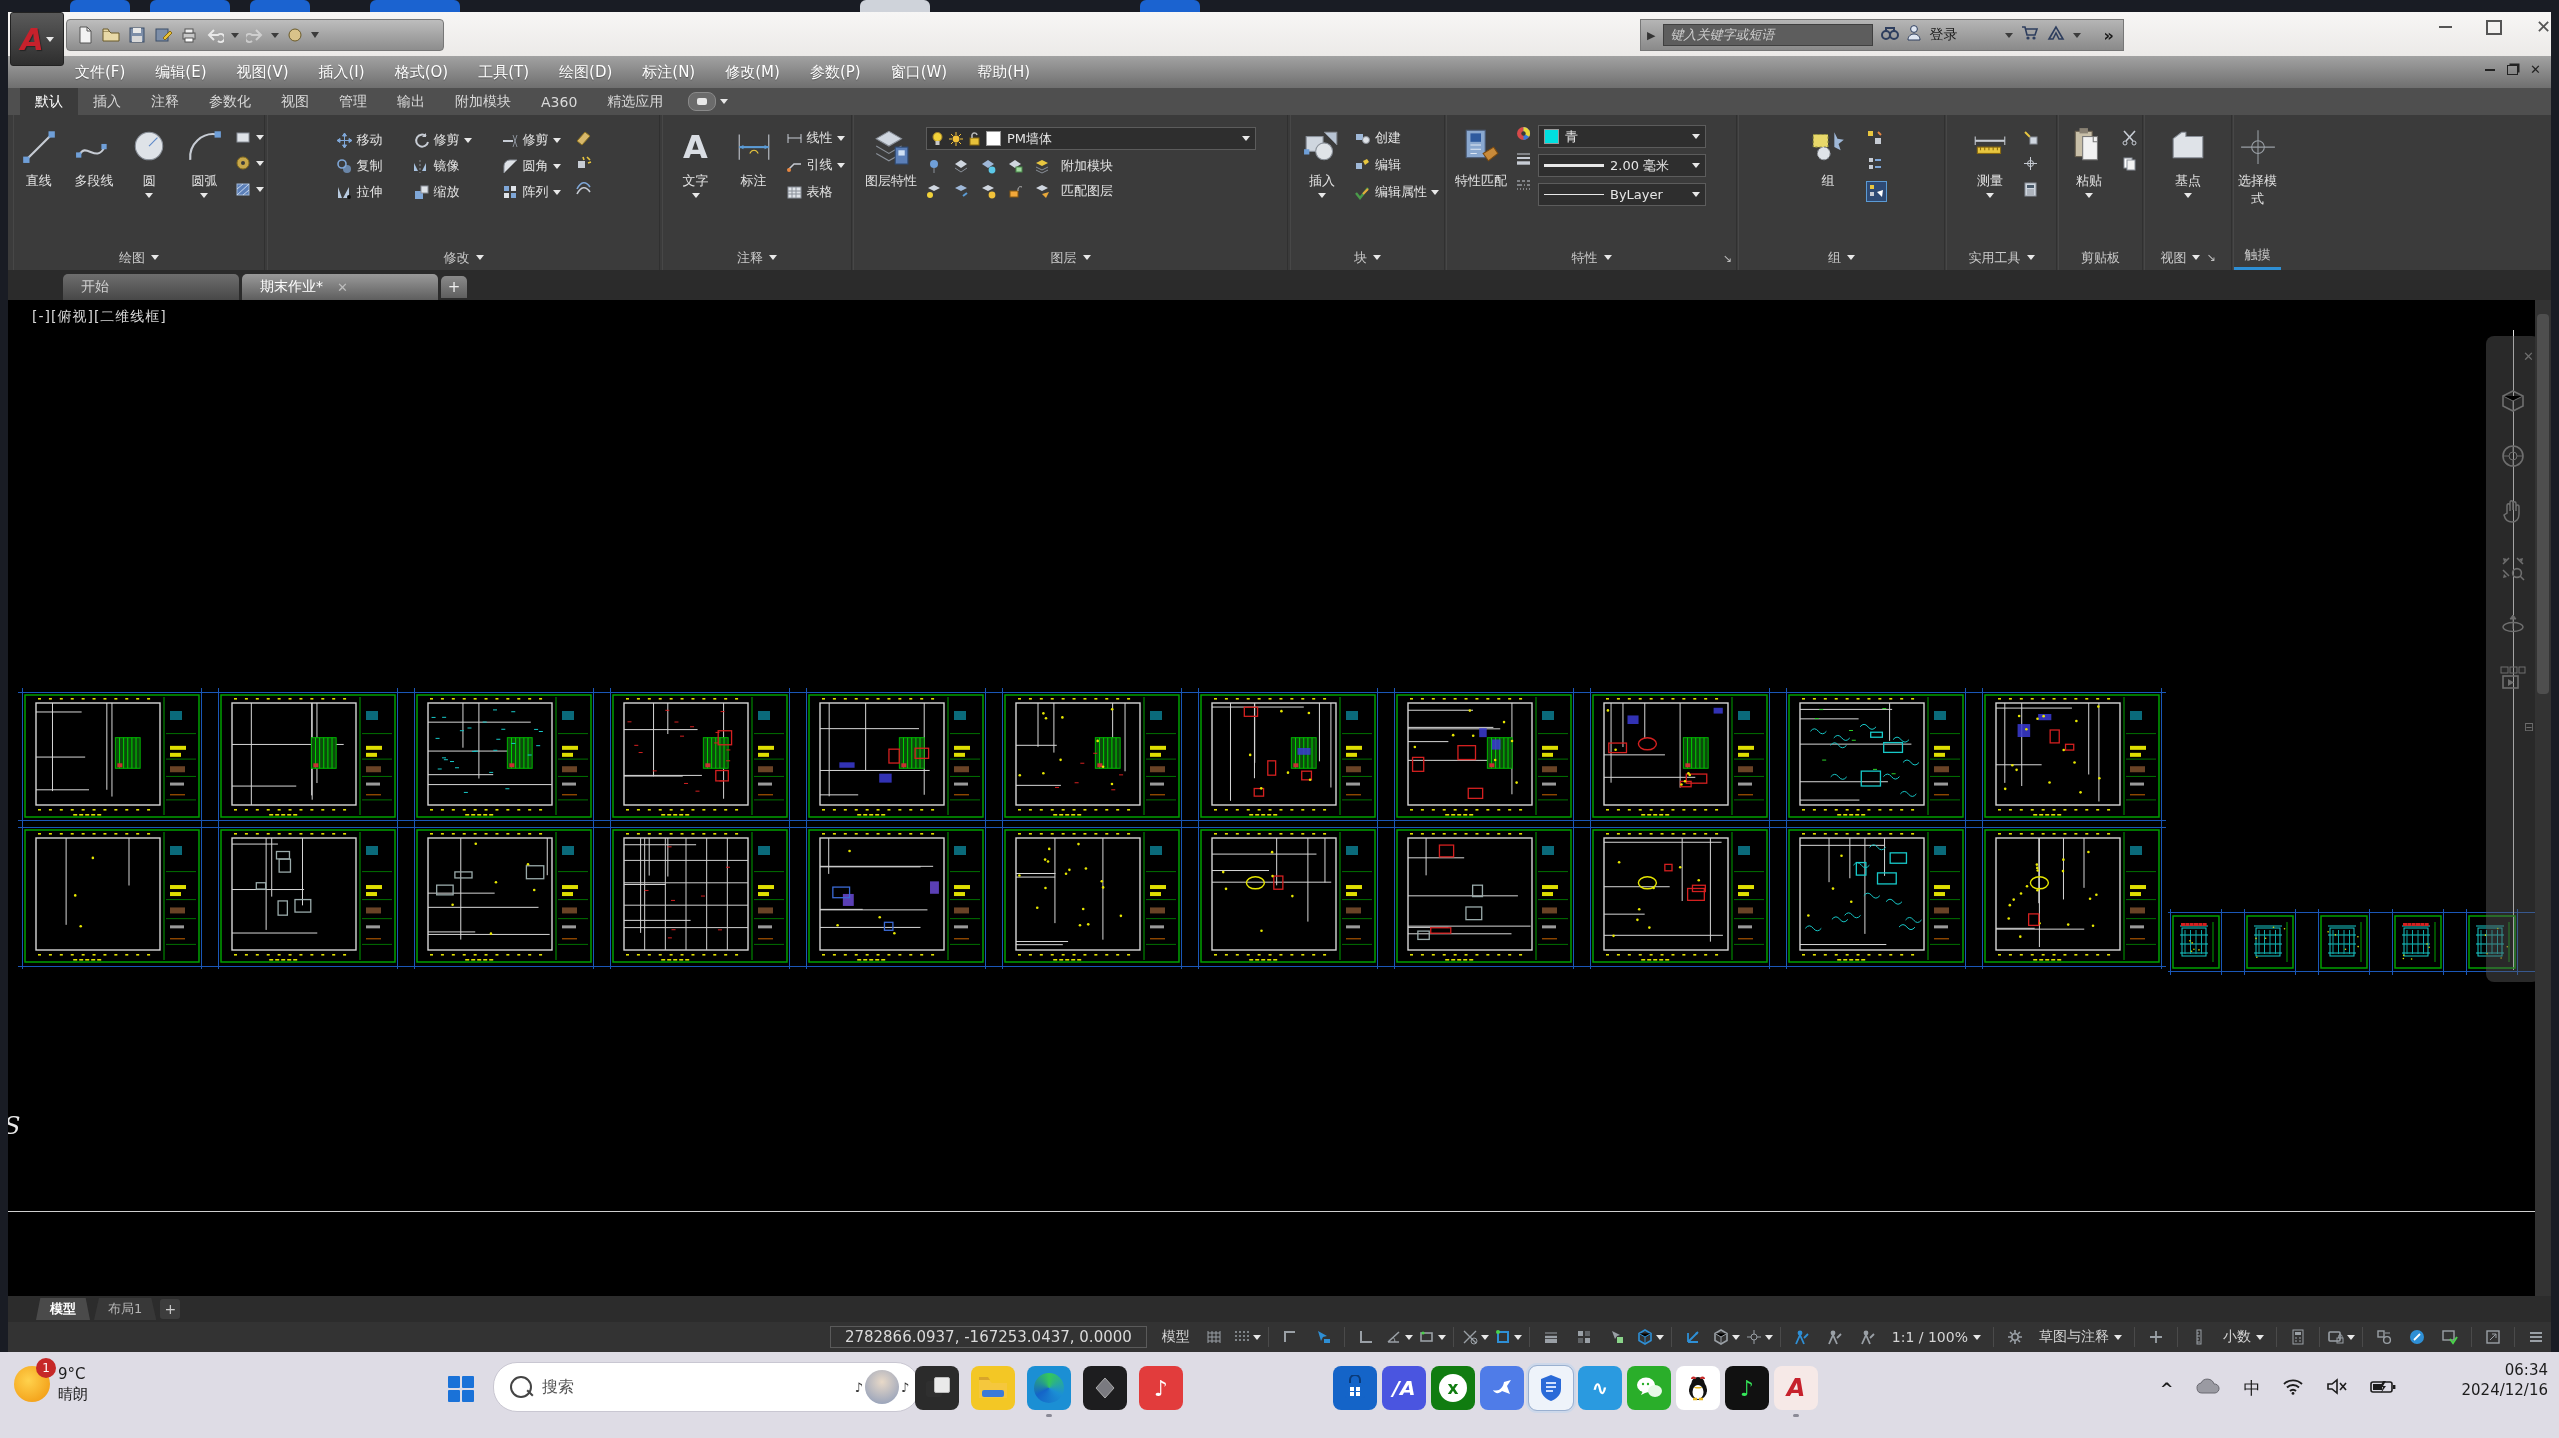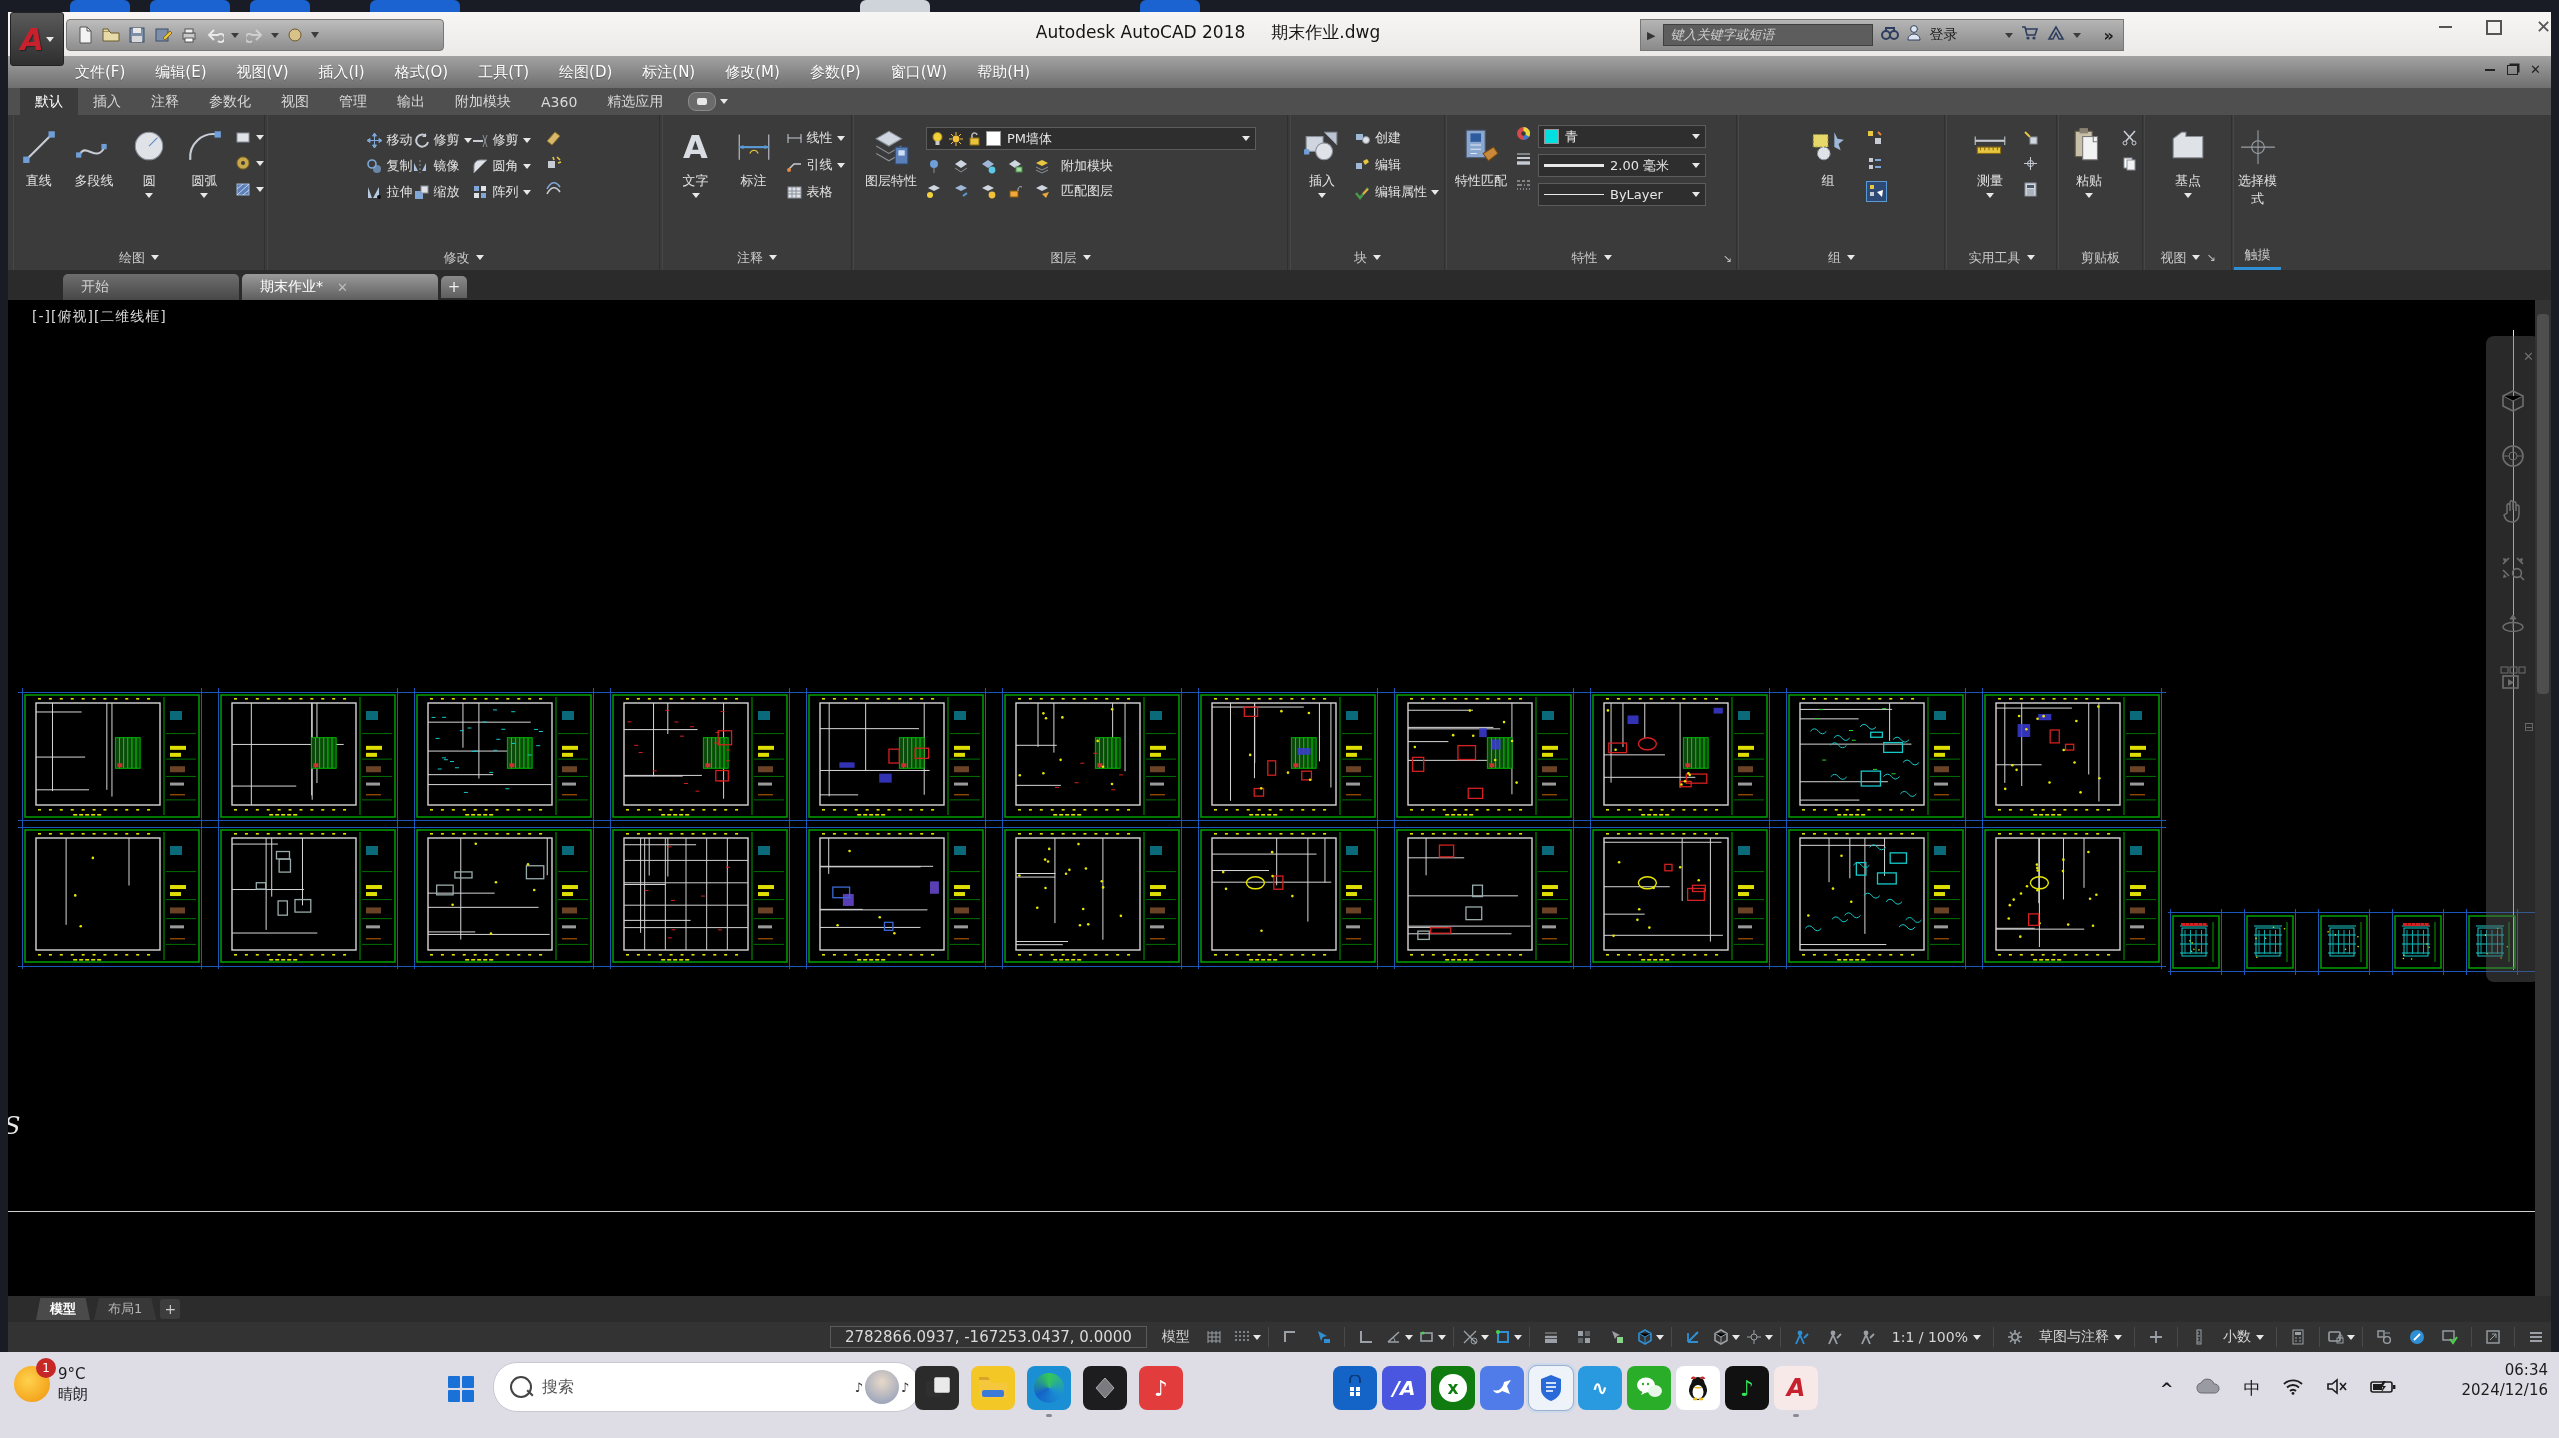--- a/index.html
+++ b/index.html
@@ -45,21 +45,21 @@
   
   #ribbon{left:0;top:103px;width:2543px;height:155px;background:#3b3b3b;}
   .panel{position:absolute;top:0;height:155px;border-right:1px solid #303030;border-left:1px solid #474747;}
   .pbody{position:absolute;left:0;top:4px;right:0;height:122px;display:flex;align-items:flex-start;justify-content:center;gap:6px;padding-top:2px;}
   .pfoot{position:absolute;left:0;bottom:0;right:0;height:25px;display:flex;align-items:center;justify-content:center;gap:6px;color:#c9c9c9;font-size:13px;}
   .rbig{display:flex;flex-direction:column;align-items:center;gap:3px;width:52px;padding-top:4px;color:#e3e3e3;font-size:13px;text-align:center;}
   .rbig .bigico{width:38px;height:44px;display:flex;align-items:center;justify-content:center;}
   .minicol{display:flex;flex-direction:column;gap:9px;padding-top:8px;}
   .rmini{display:flex;align-items:center;gap:4px;color:#e3e3e3;font-size:13px;}
   .rmini svg{width:17px;height:17px;}
-  .mgrid{display:grid;grid-template-columns:auto auto auto;gap:8px 0;padding-top:10px;}
+  .mgrid{display:grid;grid-template-columns:auto auto auto;gap:8px 30px;padding-top:10px;}
   .combo{height:21px;background:#2e2e2e;border:1px solid #5c5c5c;color:#e6e6e6;font-size:13px;display:flex;align-items:center;gap:6px;padding:0 5px;}
   .combo .dd{margin-left:auto;}
   .swatch{width:13px;height:13px;border:1px solid #999;}
   .lwline{height:3px;background:#e8e8e8;width:60px;}
   .ltline{height:1px;background:#e8e8e8;width:60px;}
   .corner-arrow{position:absolute;right:4px;bottom:5px;color:#bdbdbd;font-size:11px;}
   
   #filetabs{left:0;top:258px;width:2543px;height:30px;background:#2b2b2b;display:flex;align-items:flex-end;padding-left:55px;gap:3px;}
   .ftab{height:26px;display:flex;align-items:center;gap:14px;padding:0 18px;font-size:14px;border-radius:5px 5px 0 0;}
   .ftab.idle{background:linear-gradient(#6e6e6e,#474747);color:#cfcfcf;width:140px;}
@@ -177,24 +177,20 @@
           </svg>
         </span>
       <span class="dd"></span>
       <span class="qicon">
           <svg viewBox="0 0 18 18">
             <circle cx="9" cy="9" r="6" fill="#d9c28a" stroke="#6a5a2a"></circle>
           </svg>
         </span>
       <span class="dd" style="border-top-width:6px"></span>
     </div>
-    <div class="abs" id="title-center">
-      <span>Autodesk AutoCAD 2018</span>
-      <span>期末作业.dwg</span>
-    </div>
     <div class="abs" id="infocenter">
       <span style="color:#333;font-size:11px">▶</span>
       <div id="ic-search">
           <span>键入关键字或短语</span>
         </div>
       <span class="ic-ic"><svg width="18" height="14" viewBox="0 0 18 14">
             <circle cx="5" cy="9" r="4" fill="none" stroke="#2e3e5e" stroke-width="2"></circle>
             <circle cx="13" cy="9" r="4" fill="none" stroke="#2e3e5e" stroke-width="2"></circle>
             <path d="M5 5V2h8v3" fill="none" stroke="#2e3e5e" stroke-width="2"></path>
           </svg></span>

